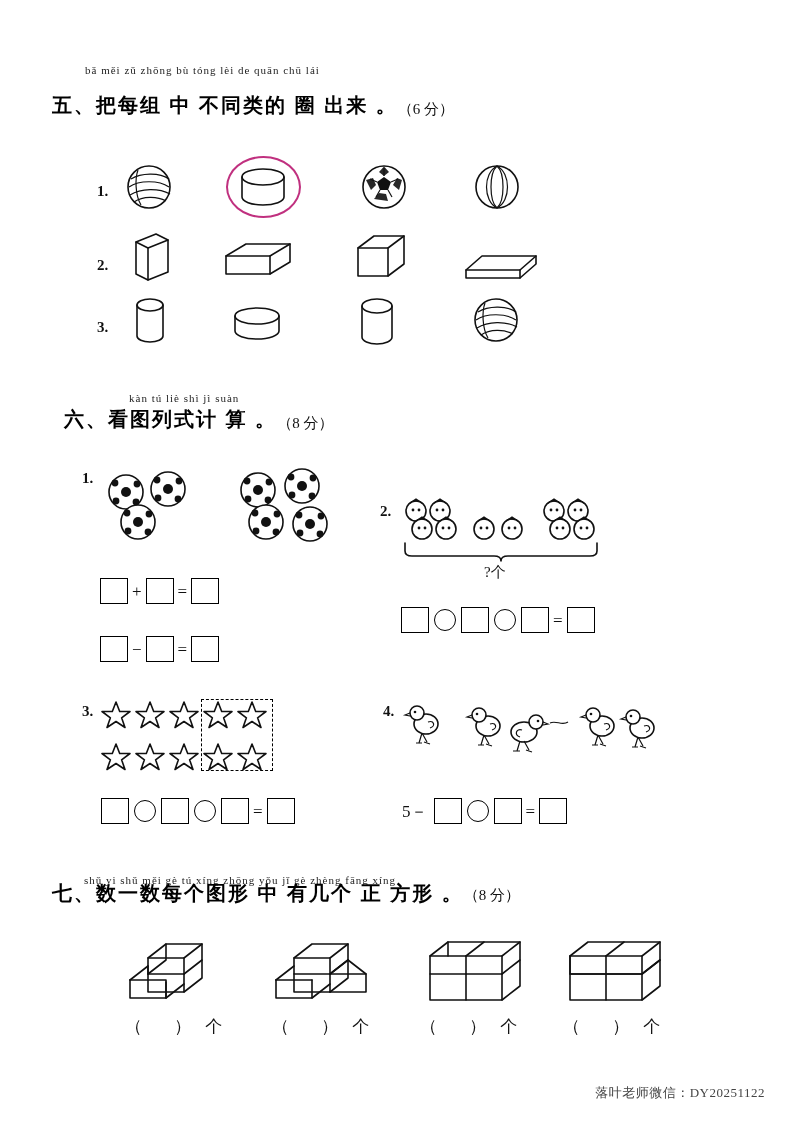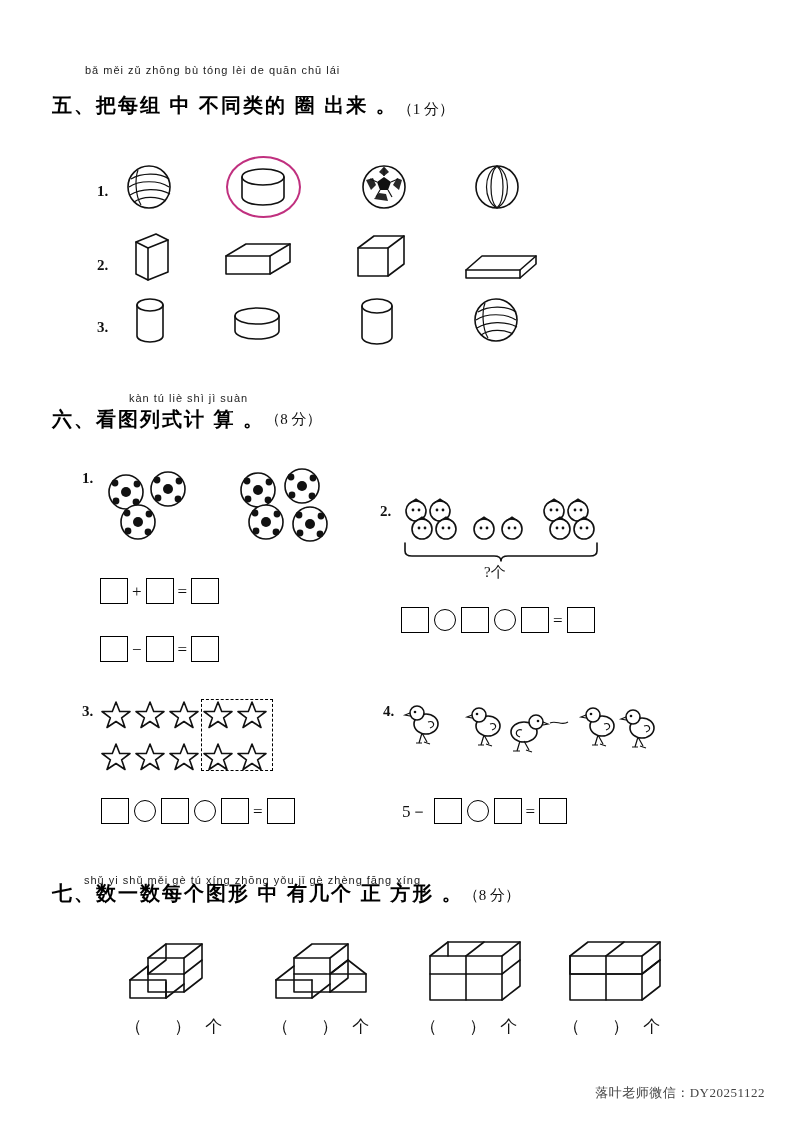--- a/index.html
+++ b/index.html
@@ -8,21 +8,21 @@
     background:#ffffff;
     font-family:"Liberation Serif", serif;
     color:#111;
     position:relative;
     overflow:hidden;
   }
   .page{position:absolute;inset:0;}
 
   
   .pinyin{
-    font-family:Liberation Sans, sans-serif;
+    font-family:Liberation Serif, serif;
     font-size:11px;
     letter-spacing:1px;
     color:#222;
     white-space:nowrap;
   }
   .section-title{
     font-family:"Liberation Sans", sans-serif;
     font-size:20px;
     font-weight:bold;
     letter-spacing:2px;
@@ -81,21 +81,21 @@
   .fillw{fill:#fff;}
 </style>
 </head>
 <body>
 
 <div class="page">
 
   <div class="pinyin abs" style="left:85px;top:64px;">bǎ měi zǔ zhōng bù tóng lèi de quān chū lái</div>
   <div class="abs" style="left:52px;top:92px;display:flex;align-items:flex-end;">
     <span class="section-title">五、把每组 中 不同类的 圈 出来 。</span>
-    <span class="score">（1 分）</span>
+    <span class="score">（6 分）</span>
   </div>
 
   <div class="qnum abs" style="left:97px;top:183px;">1.</div>
 
   <div class="abs" style="left:125px;top:163px;">
     <svg width="48" height="48" viewBox="0 0 48 48">
       <circle class="ln fillw" cx="24" cy="24" r="21"></circle>
       <path class="ln-thin" d="M6 16 C16 10 34 9 44 16"></path>
       <path class="ln-thin" d="M4 24 C14 17 34 17 44 24"></path>
       <path class="ln-thin" d="M5 32 C16 25 34 25 45 31"></path>
@@ -200,21 +200,21 @@
       <circle class="ln fillw" cx="24" cy="24" r="21"></circle>
       <path class="ln-thin" d="M6 16 C16 10 34 9 44 16"></path>
       <path class="ln-thin" d="M4 24 C14 17 34 17 44 24"></path>
       <path class="ln-thin" d="M5 32 C16 25 34 25 45 31"></path>
       <path class="ln-thin" d="M9 39 C18 33 32 33 41 38"></path>
       <path class="ln-thin" d="M13 7 C10 15 10 32 16 42"></path>
     </svg>
   </div>
 
   <div class="pinyin abs" style="left:85px;top:392px;padding-left:44px;">kàn tú liè shì jì suàn</div>
-  <div class="abs" style="left:52px;top:406px;display:flex;align-items:center;">
+  <div class="abs" style="left:64px;top:406px;display:flex;align-items:flex-end;">
     <span class="section-title">六、看图列式计 算 。</span>
     <span class="score">（8 分）</span>
   </div>
 
   <div class="qnum abs" style="left:82px;top:470px;">1.</div>
 
   <div class="abs" style="left:102px;top:470px;">
     <svg width="112" height="72" viewBox="0 0 112 72">
       <g>
         <circle class="ln fillw" cx="24" cy="22" r="17"></circle>

